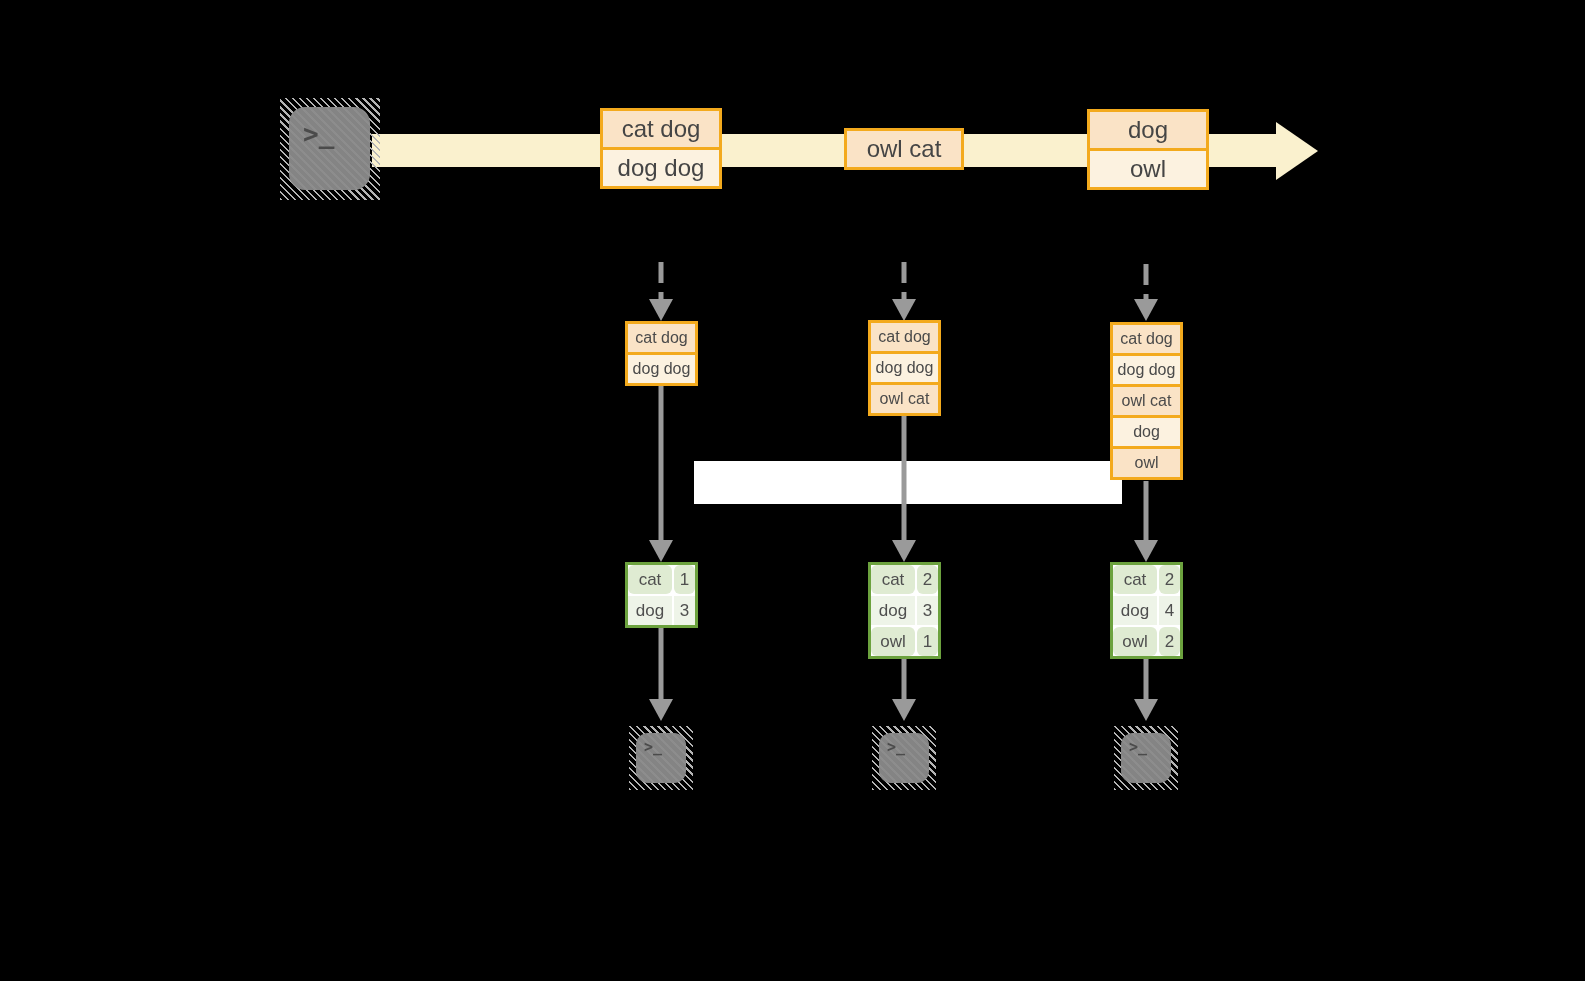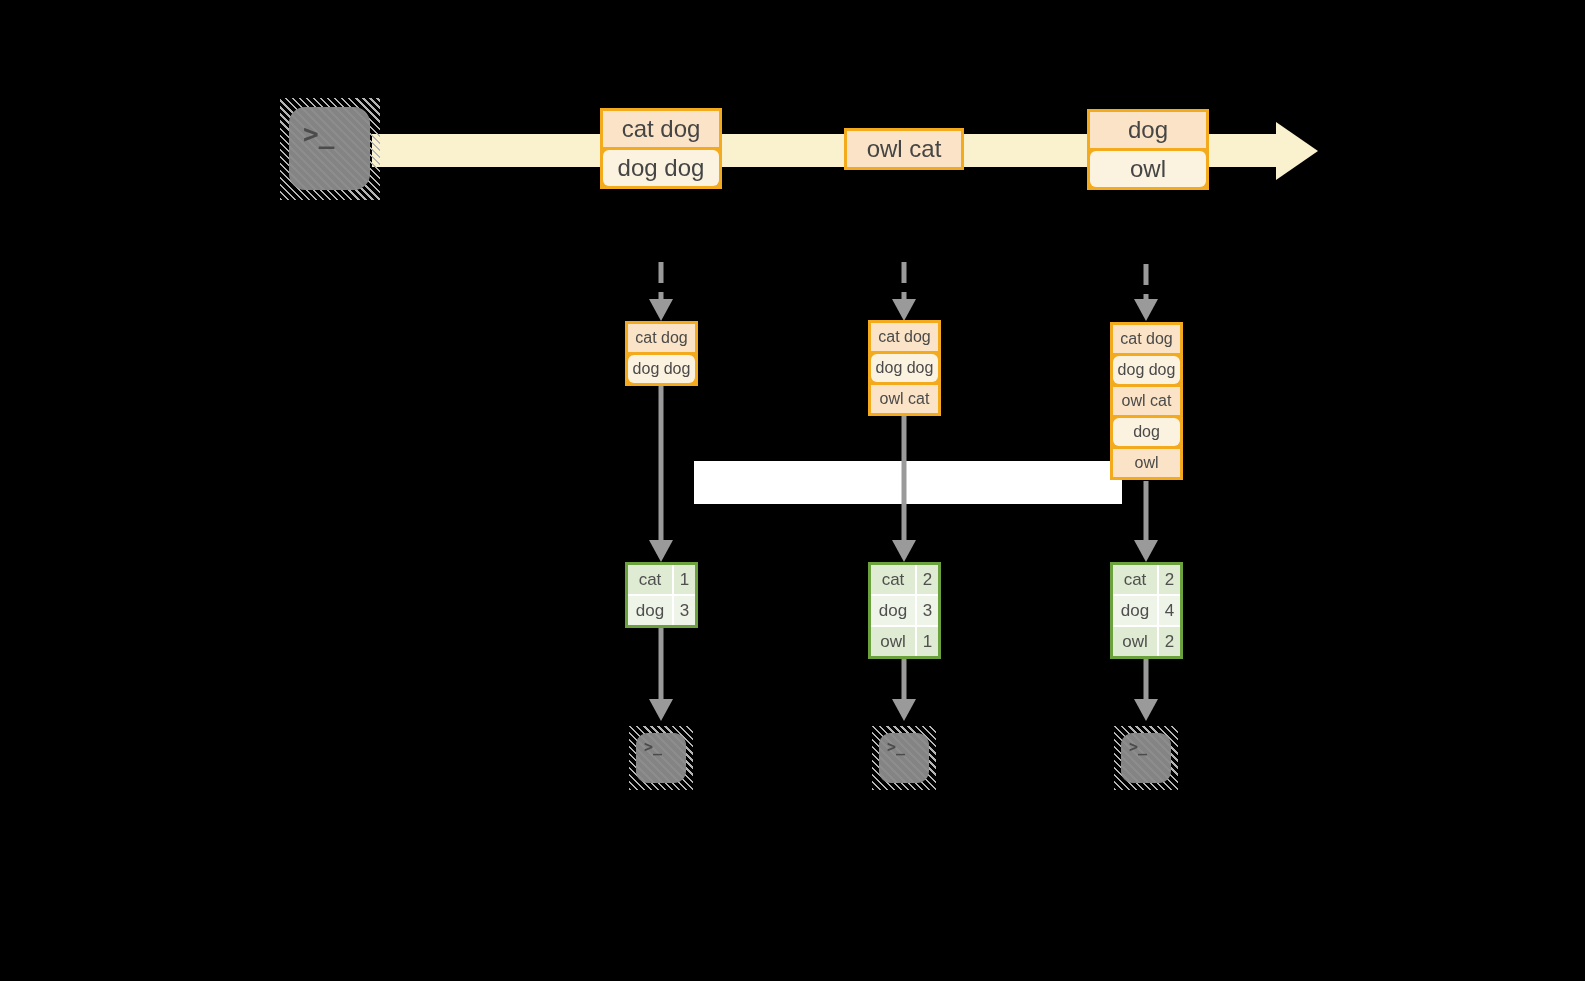--- a/index.html
+++ b/index.html
@@ -34,31 +34,31 @@
   }
   .ebox .cell + .cell{margin-top:3px;}
   
   .stack{position:absolute;width:73px;border:3px solid #F3AA1D;box-sizing:border-box;z-index:3;background:#F3AA1D;}
   .stack .cell{
     height:28px;display:flex;align-items:center;justify-content:center;
     font-size:16px;color:#4a4a4a;
   }
   .stack .cell + .cell{margin-top:3px;}
   .peach{background:#FAE3C6;}
-  .cream{background:#FCF2E0;border-radius:6px;}
+  .cream{background:#FCF2E0;}
   
   .gtable{
     position:absolute;width:73px;border:3px solid #6CA23E;box-sizing:border-box;
     background:#fff;display:grid;grid-template-columns:44px 21px;gap:2px;z-index:3;
   }
   .gtable .gcell{
     height:29px;display:flex;align-items:center;justify-content:center;
     font-size:17px;color:#4f4f4f;
   }
-  .grow-dark{background:#DFEBD2;}
+  .grow-dark{background:#DFEBD2;border-radius:6px;}
   .grow-light{background:#EEF4E8;}
   
   .term{
     position:absolute;z-index:3;
     background:repeating-linear-gradient(45deg,#b5b5b5 0px,#b5b5b5 1.6px,rgba(0,0,0,0) 1.6px,rgba(0,0,0,0) 5px);
   }
   .term-body{
     position:absolute;background:#848484;
     background-image:repeating-linear-gradient(45deg,rgba(255,255,255,0.07) 0 2px,rgba(0,0,0,0) 2px 6px);
   }

